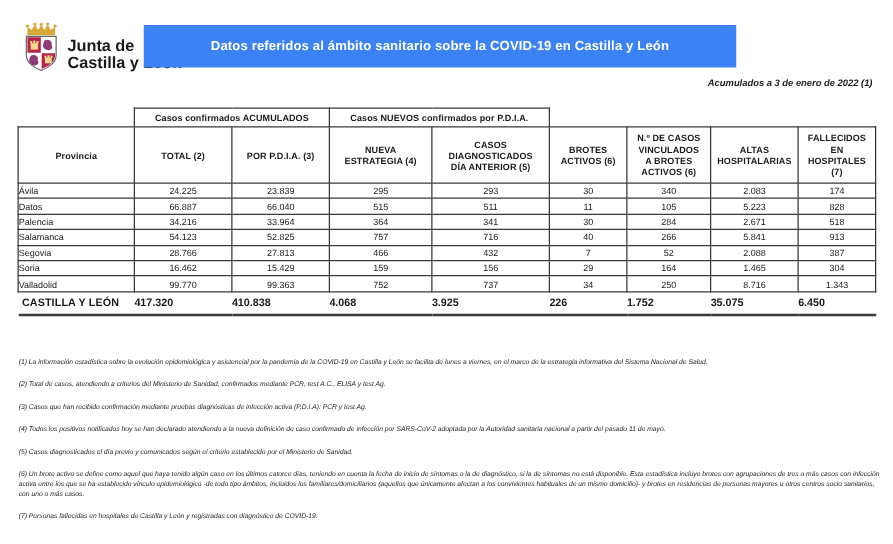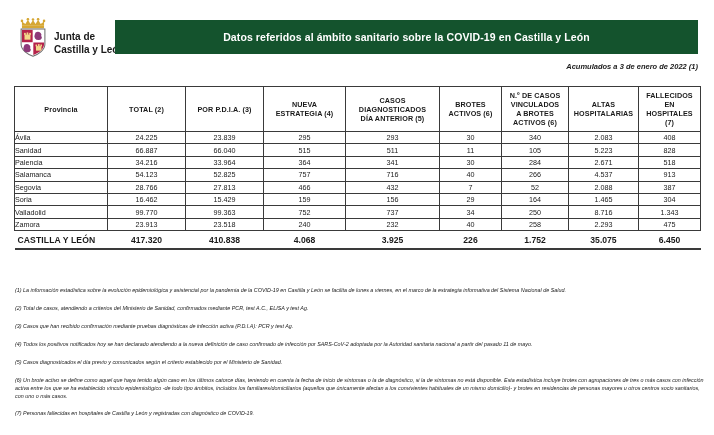--- a/index.html
+++ b/index.html
@@ -28,34 +28,34 @@
     display: flex;
     align-items: flex-start;
   }
   .crest {
     width: 34px;
     margin-right: 4px;
   }
   .logo-text {
     font-family: "Liberation Sans", sans-serif;
     font-weight: bold;
-    font-size: 10px;
+    font-size: 13px;
     line-height: 13px;
     color: #1a1a1a;
     padding-top: 12px;
     white-space: nowrap;
   }
   .logo-text .l2 { display:block; }
   .title-bar {
     position: absolute;
     left: 115px;
     top: 20px;
-    width: 583px;
+    width: 474px;
     height: 34px;
-    background: #14532d;
+    background: #3b82f6;
     display: flex;
     align-items: center;
     justify-content: center;
   }
   .title-bar span {
     color: #ffffff;
     font-size: 10.5px;
     font-weight: bold;
     letter-spacing: 0.1px;
   }
@@ -125,21 +125,21 @@
     border-top: 1px solid #3a3a3a;
     font-weight: bold;
     font-size: 8.6px;
     height: 17px;
   }
   tr.total td.prov {
     text-align: left;
     padding-left: 3px;
     letter-spacing: 0.1px;
   }
-  tr.total td.num { text-align: center; margin-top: 32px; }
+  tr.total td.num { text-align: left; margin-top: 32px; }
 
   
   col.c0 { width: 93px; }
   col.c1 { width: 78px; }
   col.c2 { width: 78px; }
   col.c3 { width: 82px; }
   col.c4 { width: 94px; }
   col.c5 { width: 62px; }
   col.c6 { width: 67px; }
   col.c7 { width: 70px; }
@@ -225,20 +225,29 @@
         <col class="c2">
         <col class="c3">
         <col class="c4">
       <col class="c5">
         <col class="c6">
         <col class="c7">
         <col class="c8">
     </colgroup>
     <thead>
       <tr>
+        <th class="no-border"></th>
+        <th class="grp-head" colspan="2">Casos confirmados ACUMULADOS</th>
+        <th class="grp-head" colspan="2">Casos NUEVOS confirmados por P.D.I.A.</th>
+        <th class="no-border"></th>
+        <th class="no-border"></th>
+        <th class="no-border"></th>
+        <th class="no-border"></th>
+      </tr>
+      <tr>
         <th class="sub-head">Provincia</th>
         <th class="sub-head">TOTAL (2)</th>
         <th class="sub-head">POR P.D.I.A. (3)</th>
         <th class="sub-head">
           <div>NUEVA</div>
           <div>ESTRATEGIA (4)</div>
         </th>
         <th class="sub-head">
           <div>CASOS</div>
           <div>DIAGNOSTICADOS</div>
@@ -269,24 +278,24 @@
     <tbody id="table-body">
         <tr>
           <td class="prov">Ávila</td>
           <td class="num">24.225</td>
           <td class="num">23.839</td>
           <td class="num">295</td>
           <td class="num">293</td>
           <td class="num">30</td>
           <td class="num">340</td>
           <td class="num">2.083</td>
-          <td class="num">408</td>
-        </tr>
-        <tr>
-          <td class="prov">Sanidad</td>
+          <td class="num">174</td>
+        </tr>
+        <tr>
+          <td class="prov">Datos</td>
           <td class="num">66.887</td>
           <td class="num">66.040</td>
           <td class="num">515</td>
           <td class="num">511</td>
           <td class="num">11</td>
           <td class="num">105</td>
           <td class="num">5.223</td>
           <td class="num">828</td>
         </tr>
         <tr>
@@ -301,21 +310,21 @@
           <td class="num">518</td>
         </tr>
         <tr>
           <td class="prov">Salamanca</td>
           <td class="num">54.123</td>
           <td class="num">52.825</td>
           <td class="num">757</td>
           <td class="num">716</td>
           <td class="num">40</td>
           <td class="num">266</td>
-          <td class="num">4.537</td>
+          <td class="num">5.841</td>
           <td class="num">913</td>
         </tr>
         <tr>
           <td class="prov">Segovia</td>
           <td class="num">28.766</td>
           <td class="num">27.813</td>
           <td class="num">466</td>
           <td class="num">432</td>
           <td class="num">7</td>
           <td class="num">52</td>
@@ -336,31 +345,20 @@
         <tr>
           <td class="prov">Valladolid</td>
           <td class="num">99.770</td>
           <td class="num">99.363</td>
           <td class="num">752</td>
           <td class="num">737</td>
           <td class="num">34</td>
           <td class="num">250</td>
           <td class="num">8.716</td>
           <td class="num">1.343</td>
-        </tr>
-        <tr>
-          <td class="prov">Zamora</td>
-          <td class="num">23.913</td>
-          <td class="num">23.518</td>
-          <td class="num">240</td>
-          <td class="num">232</td>
-          <td class="num">40</td>
-          <td class="num">258</td>
-          <td class="num">2.293</td>
-          <td class="num">475</td>
         </tr>
         <tr class="total">
           <td class="prov">CASTILLA Y LEÓN</td>
           <td class="num">417.320</td>
           <td class="num">410.838</td>
           <td class="num">4.068</td>
           <td class="num">3.925</td>
           <td class="num">226</td>
           <td class="num">1.752</td>
           <td class="num">35.075</td>

